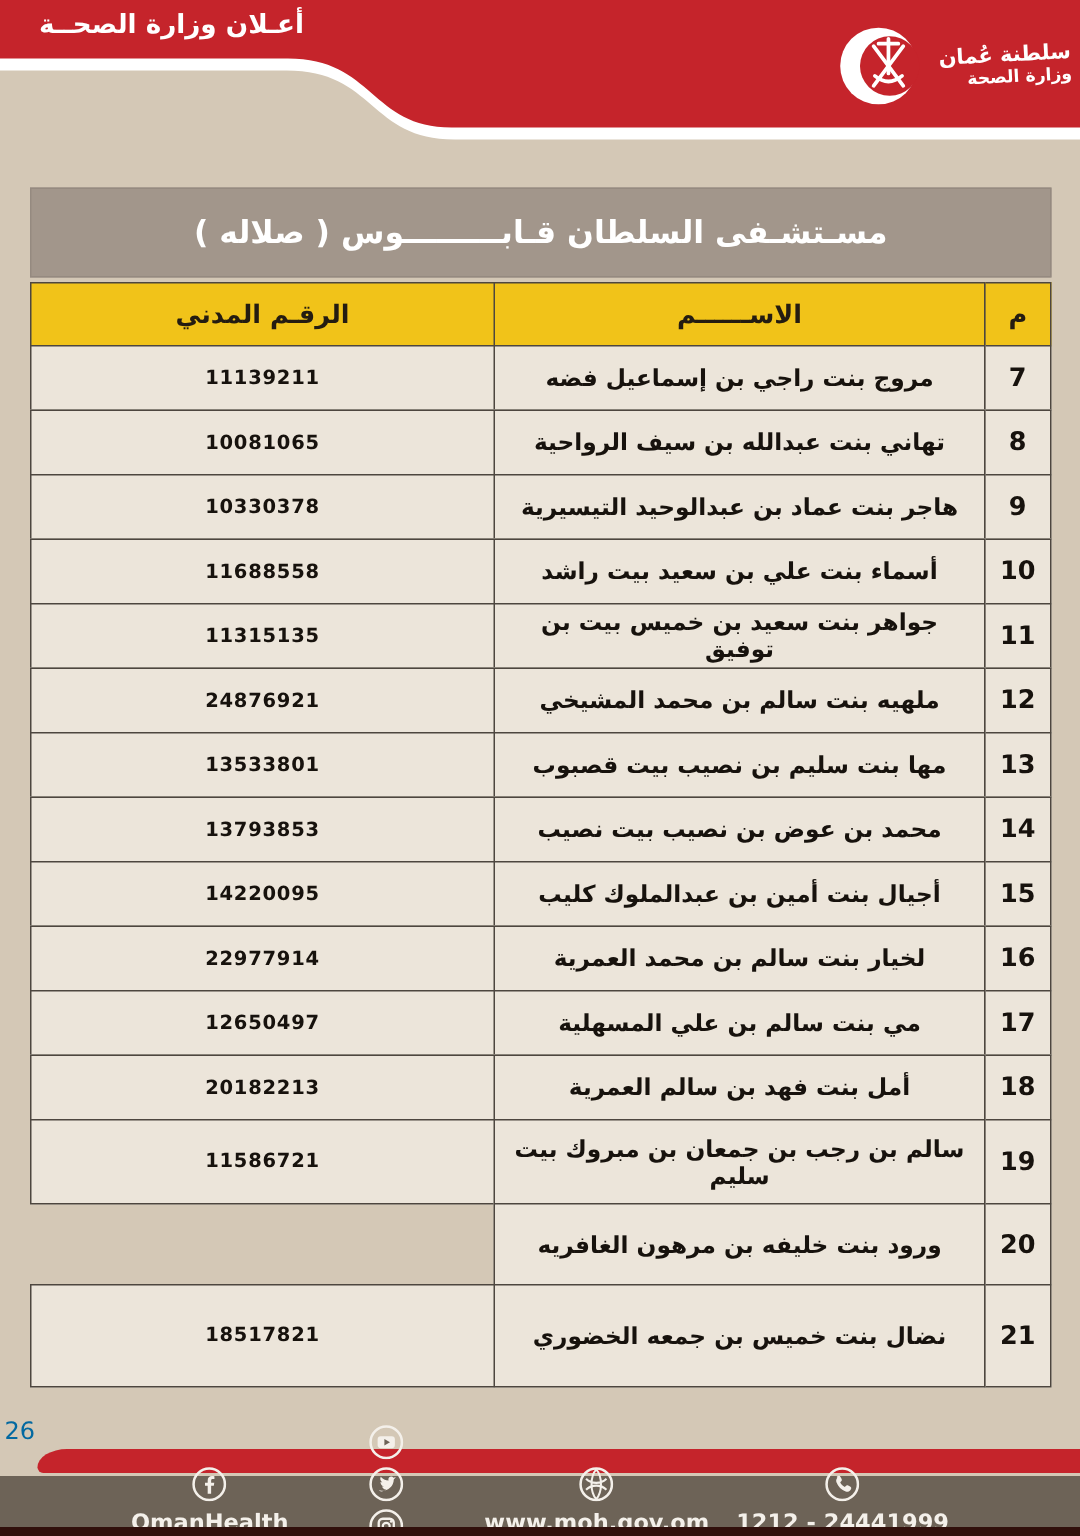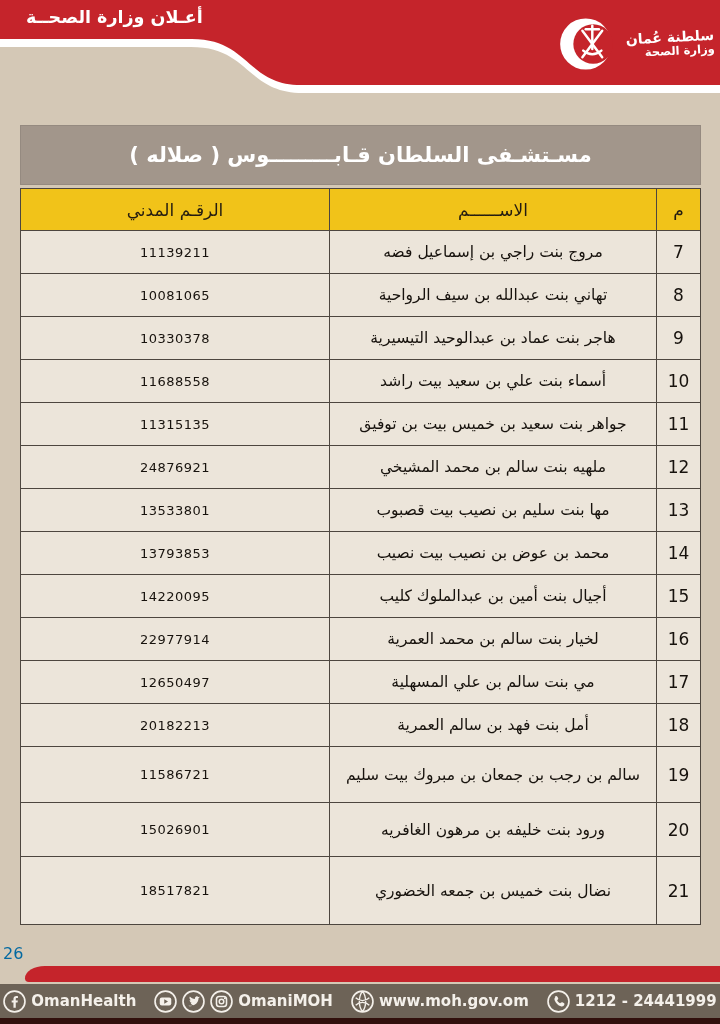--- a/index.html
+++ b/index.html
@@ -17,42 +17,42 @@
   .logo-line1{font-size:14px;font-weight:bold;}
   .logo-line2{font-size:11.5px;font-weight:bold;}
 
   
   .table{position:absolute;top:125px;left:20px;width:681px;direction:rtl;}
   .title-band{height:60px;background:#a2968b;border:1px solid #958a80;box-sizing:border-box;
       display:flex;align-items:center;justify-content:center;color:#fff;
       font-size:21px;font-weight:bold;margin-bottom:3px;}
   .hrow,.trow{display:flex;}
   .cell{box-sizing:border-box;border:1px solid #4d463f;display:flex;align-items:center;
-      justify-content:center;font-weight:normal;background:#ece5da;color:#17120d;}
+      justify-content:center;font-weight:bold;background:#ece5da;color:#17120d;}
   .cell+.cell{margin-right:-1px;}
   .trow{margin-top:-1px;}
   .hrow .cell{background:#f1c319;color:#241c11;}
   .c-idx{width:45px;font-size:17px;}
   .c-name{width:328px;font-size:15.5px;text-align:center;padding:8px 6px;}
   .c-civ{flex:1;font-size:13px;letter-spacing:.5px;direction:ltr;}
   .hrow{height:43px;}
   .hrow .c-name{font-size:17px;}
   .hrow .c-civ{font-size:17px;direction:rtl;}
   .rows .trow{height:44px;}
   .rows .trow:nth-child(13){height:57px;}
   .rows .trow:nth-child(14){height:55px;}
   .rows .trow:nth-child(15){height:69px;}
 
   
   .page-num{position:absolute;left:3px;top:944px;font-size:16px;font-weight:normal;color:#0369a1;}
   .red-strip{position:absolute;left:25px;right:0;top:966px;height:16px;background:#c5242b;
       border-radius:26px 0 0 5px / 16px 0 0 5px;}
   .social-bar{position:absolute;left:0;top:984px;width:720px;height:34px;background:#6d6357;
       display:flex;align-items:center;justify-content:center;gap:18px;}
-  .s-group{display:flex;align-items:center;gap:5px;color:#f4f0ea;font-size:15px;font-weight:bold;}
+  .s-group{display:flex;align-items:center;gap:5px;color:#f4f0ea;font-size:15px;font-weight:bold;flex-direction:column;}
   .s-group svg{display:block;}
   .bottom-strip{position:absolute;left:0;top:1018px;width:720px;height:6px;background:#31100c;}
 </style>
 </head>
 <body>
 
 <div id="app">
 
   <svg class="header-svg" width="720" height="100" viewBox="0 0 720 100">
     <path fill="#ffffff" d="M0,0 H720 V93 H303 C246,93 250,47 191,47 H0 Z"></path>
@@ -150,21 +150,20 @@
       <div class="cell c-civ">20182213</div>
     </div>
         <div class="trow">
       <div class="cell c-idx">19</div>
       <div class="cell c-name">سالم بن رجب بن جمعان بن مبروك بيت سليم</div>
       <div class="cell c-civ">11586721</div>
     </div>
         <div class="trow">
       <div class="cell c-idx">20</div>
       <div class="cell c-name">ورود بنت خليفه بن مرهون الغافريه</div>
-      <div class="cell c-civ">15026901</div>
     </div>
         <div class="trow">
       <div class="cell c-idx">21</div>
       <div class="cell c-name">نضال بنت خميس بن جمعه الخضوري</div>
       <div class="cell c-civ">18517821</div>
     </div>
       </div>
   </div>
 
   <div class="page-num">26</div>

